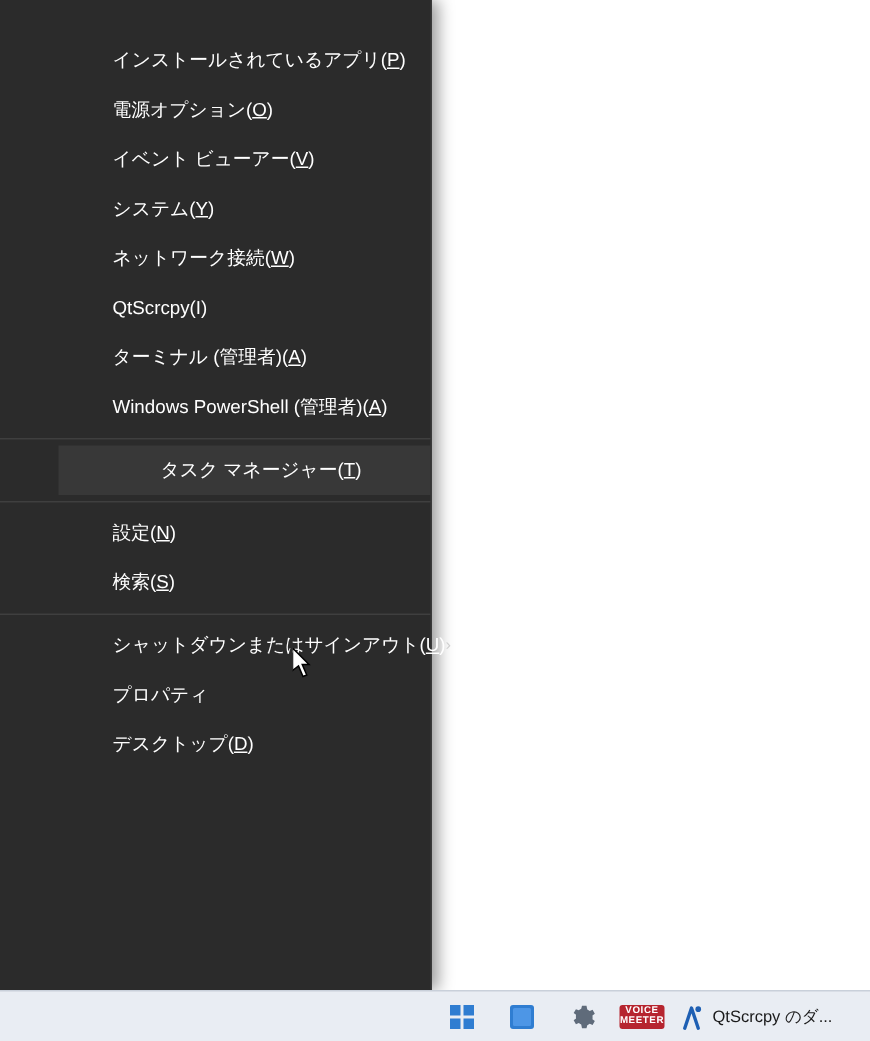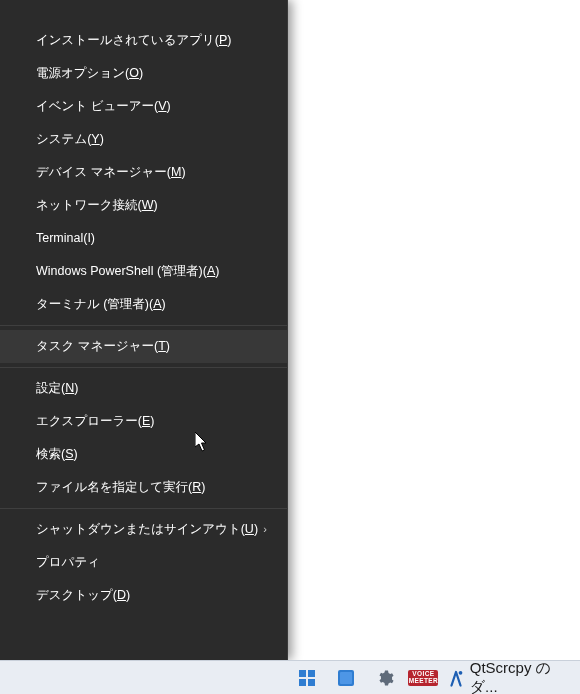--- a/index.html
+++ b/index.html
@@ -28,23 +28,25 @@
   .menu-item {
     display: flex;
     align-items: center;
     justify-content: space-between;
     color: #ffffff;
     font-size: 12.5px;
     line-height: 1.2;
     padding: 9px 14px 9px 36px;
     cursor: default;
     white-space: nowrap;
+    margin-left: 39px;
   }
   .menu-item.hover {
     background: #383838;
+    justify-content: center;
   }
   .menu-item .label u {
     text-decoration: underline;
   }
   .separator {
     height: 1px;
     background: #3f3f3f;
     margin: 4px 0;
   }
   .arrow {
@@ -76,21 +78,21 @@
   }
   .icon svg { display:block; }
   .tb-text-btn {
     height: 28px;
     border-radius: 4px;
     display: flex;
     align-items: center;
     gap: 5px;
     padding: 0 6px 0 2px;
     cursor: pointer;
-    font-size: 15px;
+    font-size: 11px;
     color: #1a1a1a;
   }
   .vm-badge {
     width: 30px; height: 16px;
     background: #b6252f;
     color: #fff;
     font-size: 6.5px;
     line-height: 1;
     font-weight: 700;
     letter-spacing: 0.4px;
@@ -117,50 +119,41 @@
       <div class="menu-item">
         <span class="label">電源オプション(<u>O</u>)</span>
       </div>
       <div class="menu-item">
         <span class="label">イベント ビューアー(<u>V</u>)</span>
       </div>
       <div class="menu-item">
         <span class="label">システム(<u>Y</u>)</span>
       </div>
       <div class="menu-item">
-        <span class="label">デバイス マネージャー(<u>M</u>)</span>
-      </div>
-      <div class="menu-item">
         <span class="label">ネットワーク接続(<u>W</u>)</span>
       </div>
       <div class="menu-item">
-        <span class="label">Terminal(I)</span>
+        <span class="label">QtScrcpy(I)</span>
+      </div>
+      <div class="menu-item">
+        <span class="label">ターミナル (管理者)(<u>A</u>)</span>
       </div>
       <div class="menu-item">
         <span class="label">Windows PowerShell (管理者)(<u>A</u>)</span>
-      </div>
-      <div class="menu-item">
-        <span class="label">ターミナル (管理者)(<u>A</u>)</span>
       </div>
       <div class="separator"></div>
       <div class="menu-item hover">
         <span class="label">タスク マネージャー(<u>T</u>)</span>
       </div>
       <div class="separator"></div>
       <div class="menu-item">
         <span class="label">設定(<u>N</u>)</span>
       </div>
       <div class="menu-item">
-        <span class="label">エクスプローラー(<u>E</u>)</span>
-      </div>
-      <div class="menu-item">
         <span class="label">検索(<u>S</u>)</span>
-      </div>
-      <div class="menu-item">
-        <span class="label">ファイル名を指定して実行(<u>R</u>)</span>
       </div>
       <div class="separator"></div>
       <div class="menu-item">
         <span class="label">シャットダウンまたはサインアウト(<u>U</u>)</span>
         <span class="arrow">›</span>
       </div>
       <div class="menu-item">
         <span class="label">プロパティ</span>
       </div>
       <div class="menu-item">

